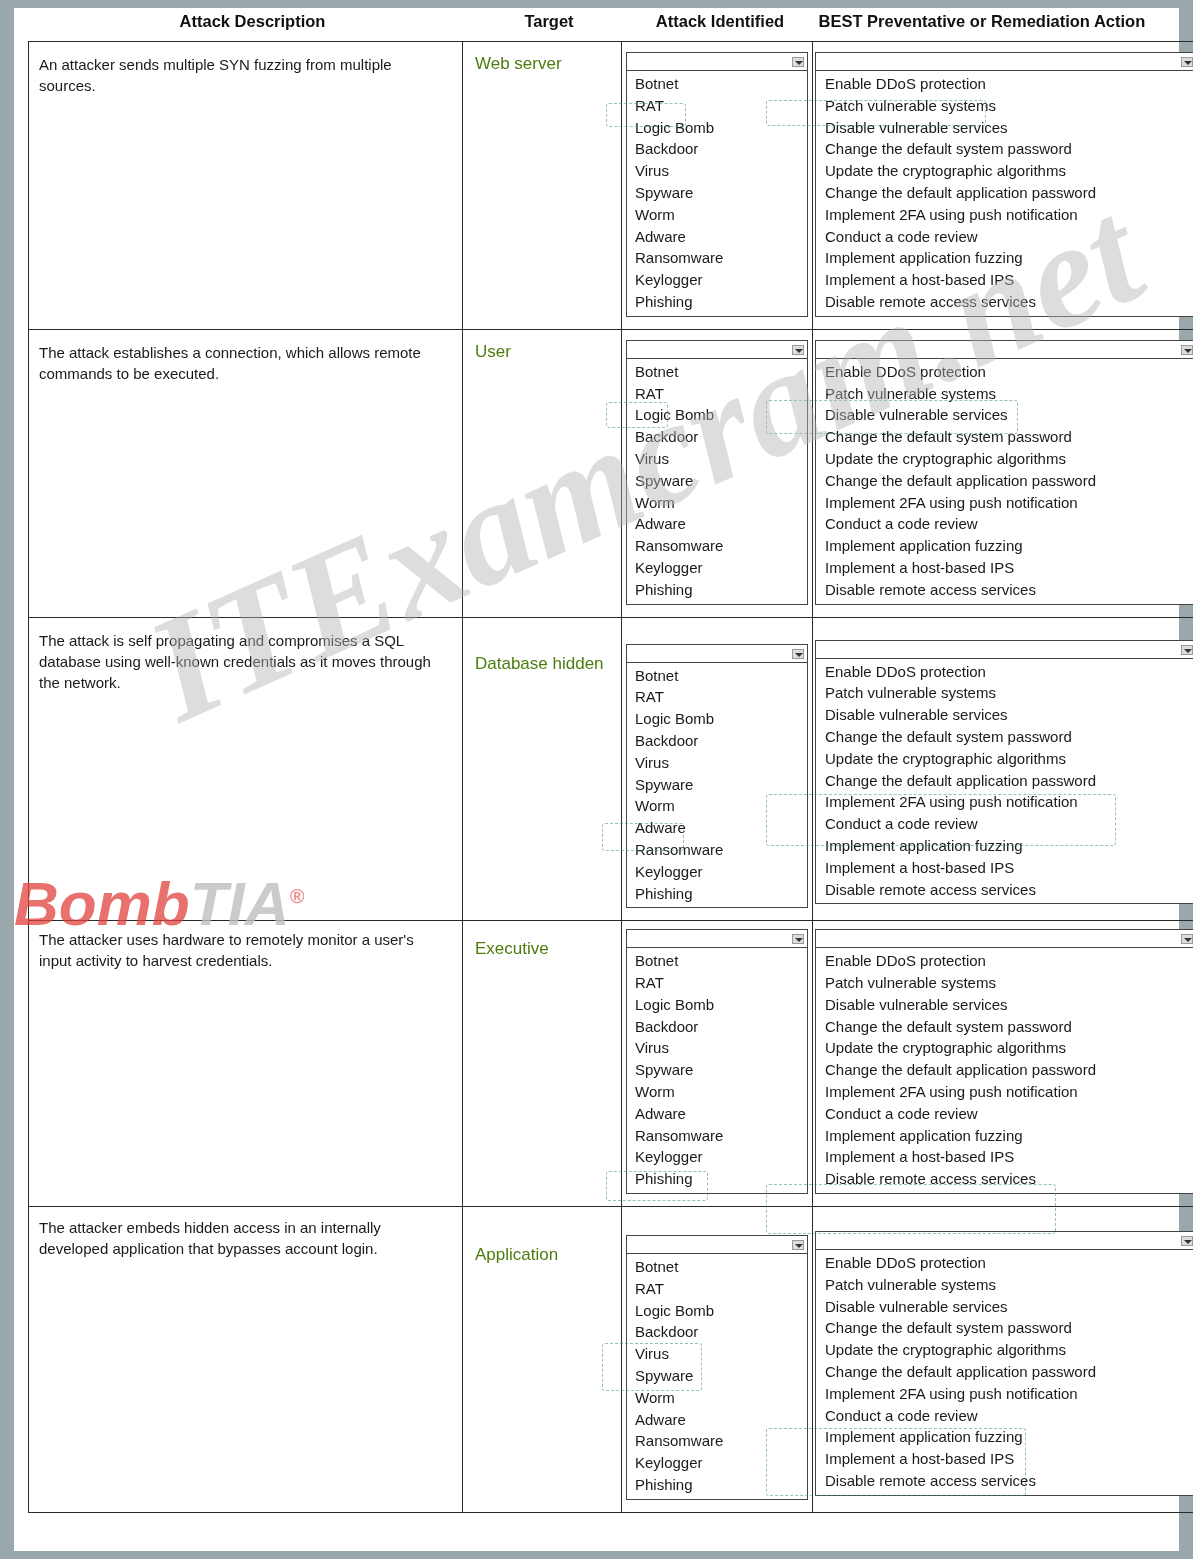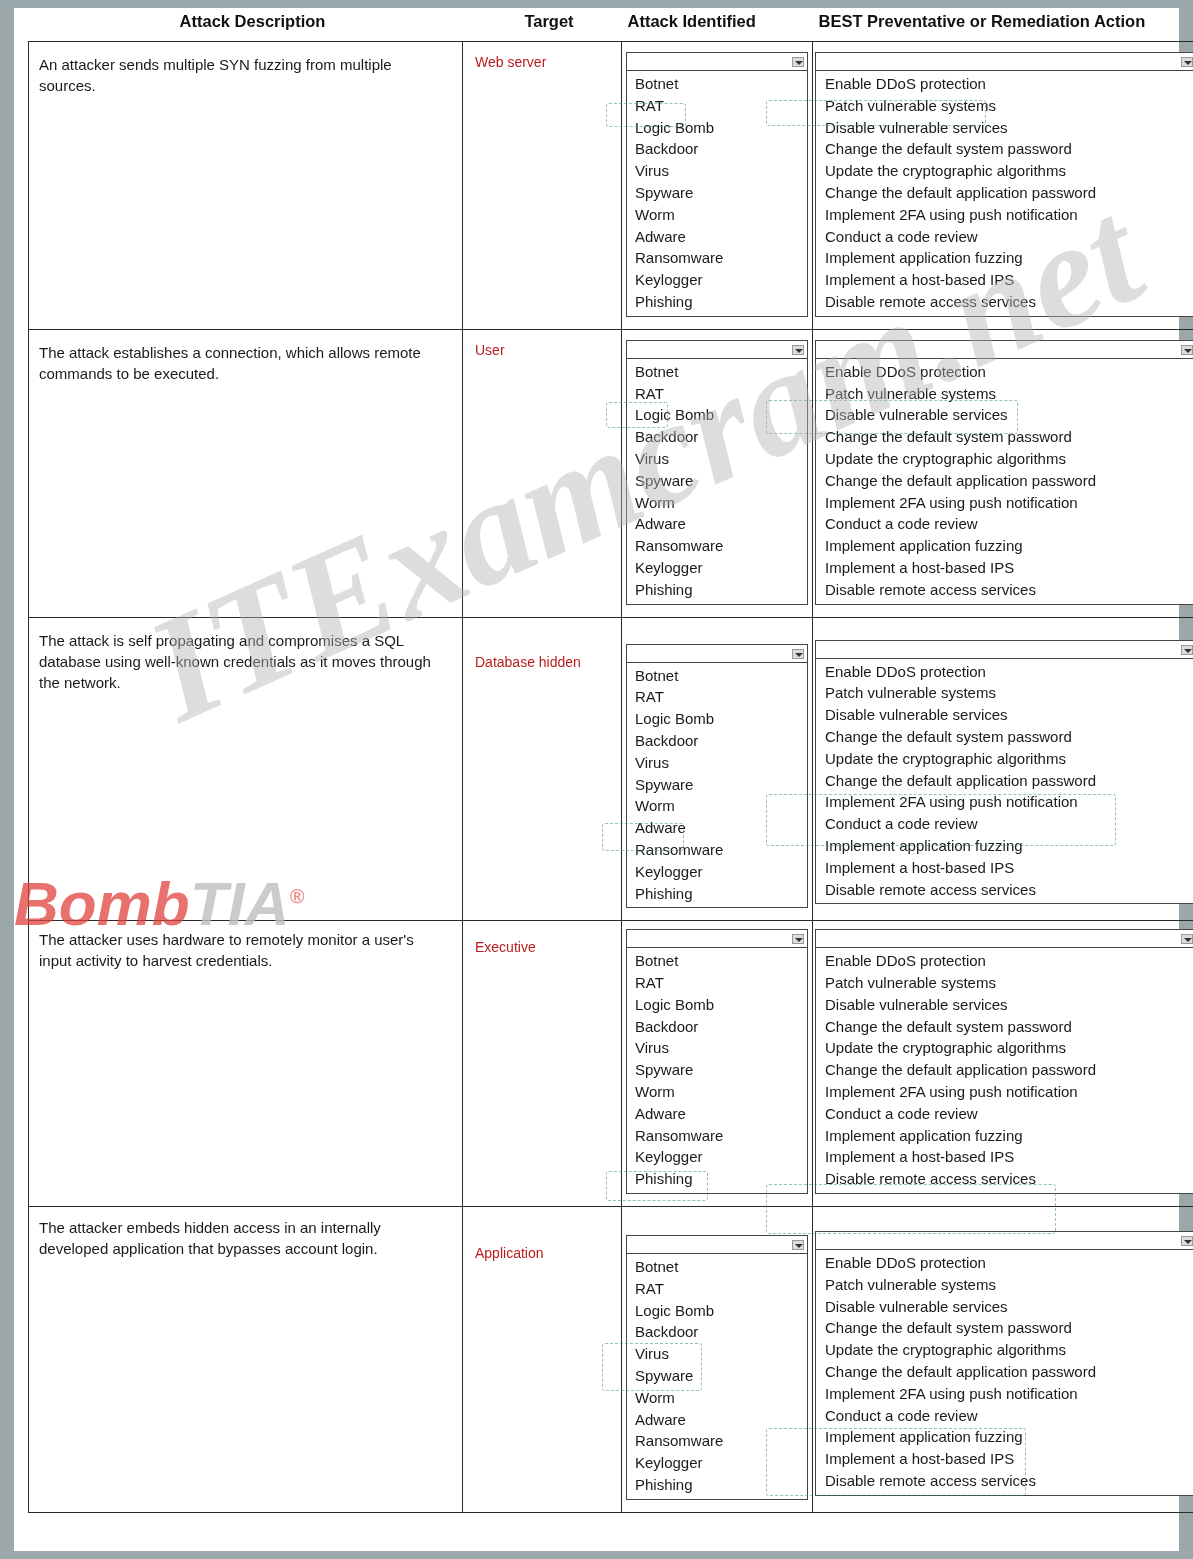--- a/index.html
+++ b/index.html
@@ -32,37 +32,37 @@
   th {
     font-size: 16.5px;
     font-weight: bold;
     color: #111;
     padding: 4px 0 10px 0;
     text-align: center;
     border: none;
   }
   th.c0 { width: 420px; padding-left: 14px; }
   th.c1 { width: 145px; text-align: center; padding-left: 14px;}
-  th.c2 { width: 185px; text-align: left; padding-left: 6px; margin-left: 23px;}
+  th.c2 { width: 185px; text-align: center; padding-left: 6px; margin-left: 23px;}
   th.c3 { width: 387px; text-align: left; padding-left: 6px;}
   td {
     border: 1px solid #2a2a2a;
     vertical-align: top;
     padding: 0;
   }
   tr.datarow td { border-left: 1px solid #2a2a2a; border-right: 1px solid #2a2a2a;}
   .desc {
     font-size: 15px;
     line-height: 21px;
     color: #1a1a1a;
     padding: 12px 16px 10px 10px;
   }
   .target {
-    font-size: 14px;
-    color: #b91c1c;
+    font-size: 17px;
+    color: #4d7c0f;
     padding: 12px 4px 10px 12px;
   }
   .selcell { padding: 10px 4px 12px 4px; }
   .selcell.wide { padding: 10px 8px 12px 2px; }
   .combo {
     border: 1px solid #444;
     background: #fff;
     position: relative;
   }
   .combo .field {

